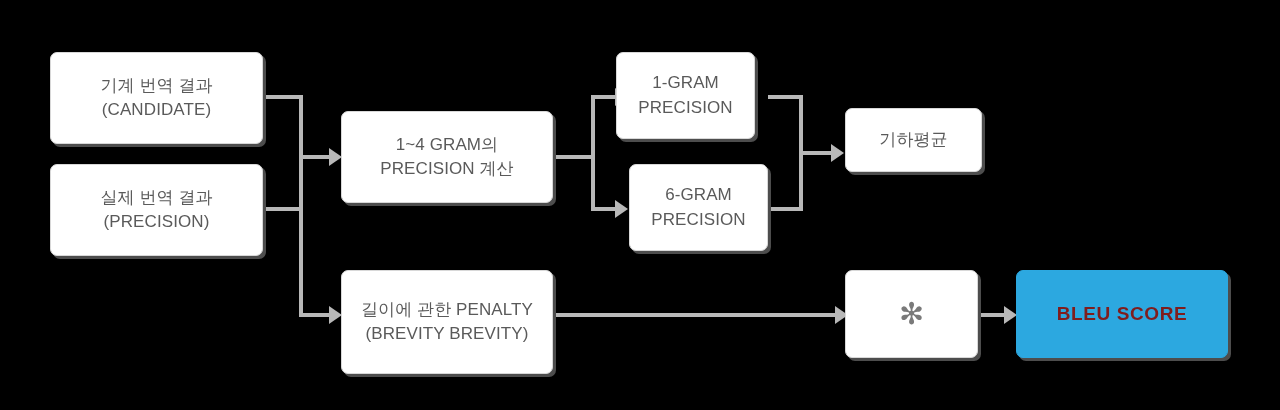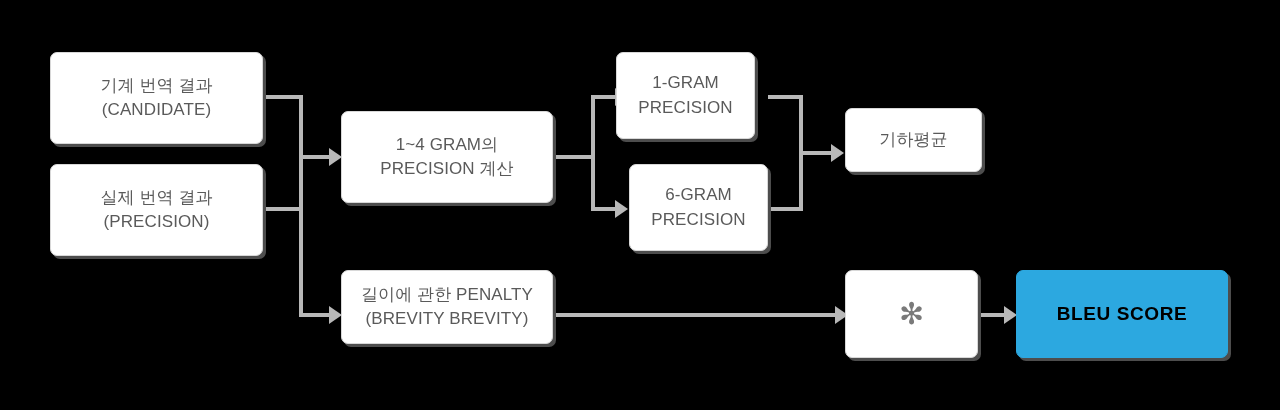--- a/index.html
+++ b/index.html
@@ -32,21 +32,21 @@
     font-size: 17px;
     line-height: 1.42;
     letter-spacing: 0.1px;
     font-weight: 400;
     z-index: 3;
   }
   .node .txt { display: block; }
   .node.accent {
     background: #2ca8e0;
     border: 1px solid #2ca8e0;
-    color: #000000;
+    color: #7f1d1d;
     font-weight: bold;
     font-size: 19px;
     letter-spacing: 0.6px;
   }
   .node.op {
     font-size: 30px;
     color: #7a7a7a;
     line-height: 1;
   }
 
@@ -143,21 +143,21 @@
       <span class="txt">PRECISION</span>
     </span>
   </div>
 
   <div class="node" style="left:845px; top:108px; width:137px; height:64px;">
     <span>
       <span class="txt">기하평균</span>
     </span>
   </div>
 
-  <div class="node" style="left:341px; top:270px; width:212px; height:74px;">
+  <div class="node" style="left:341px; top:270px; width:212px; height:104px;">
     <span>
       <span class="txt">길이에 관한 PENALTY</span>
       <span class="txt">(BREVITY BREVITY)</span>
     </span>
   </div>
 
   <div class="node op" style="left:845px; top:270px; width:133px; height:88px;">
     <span class="txt">✻</span>
   </div>
 

